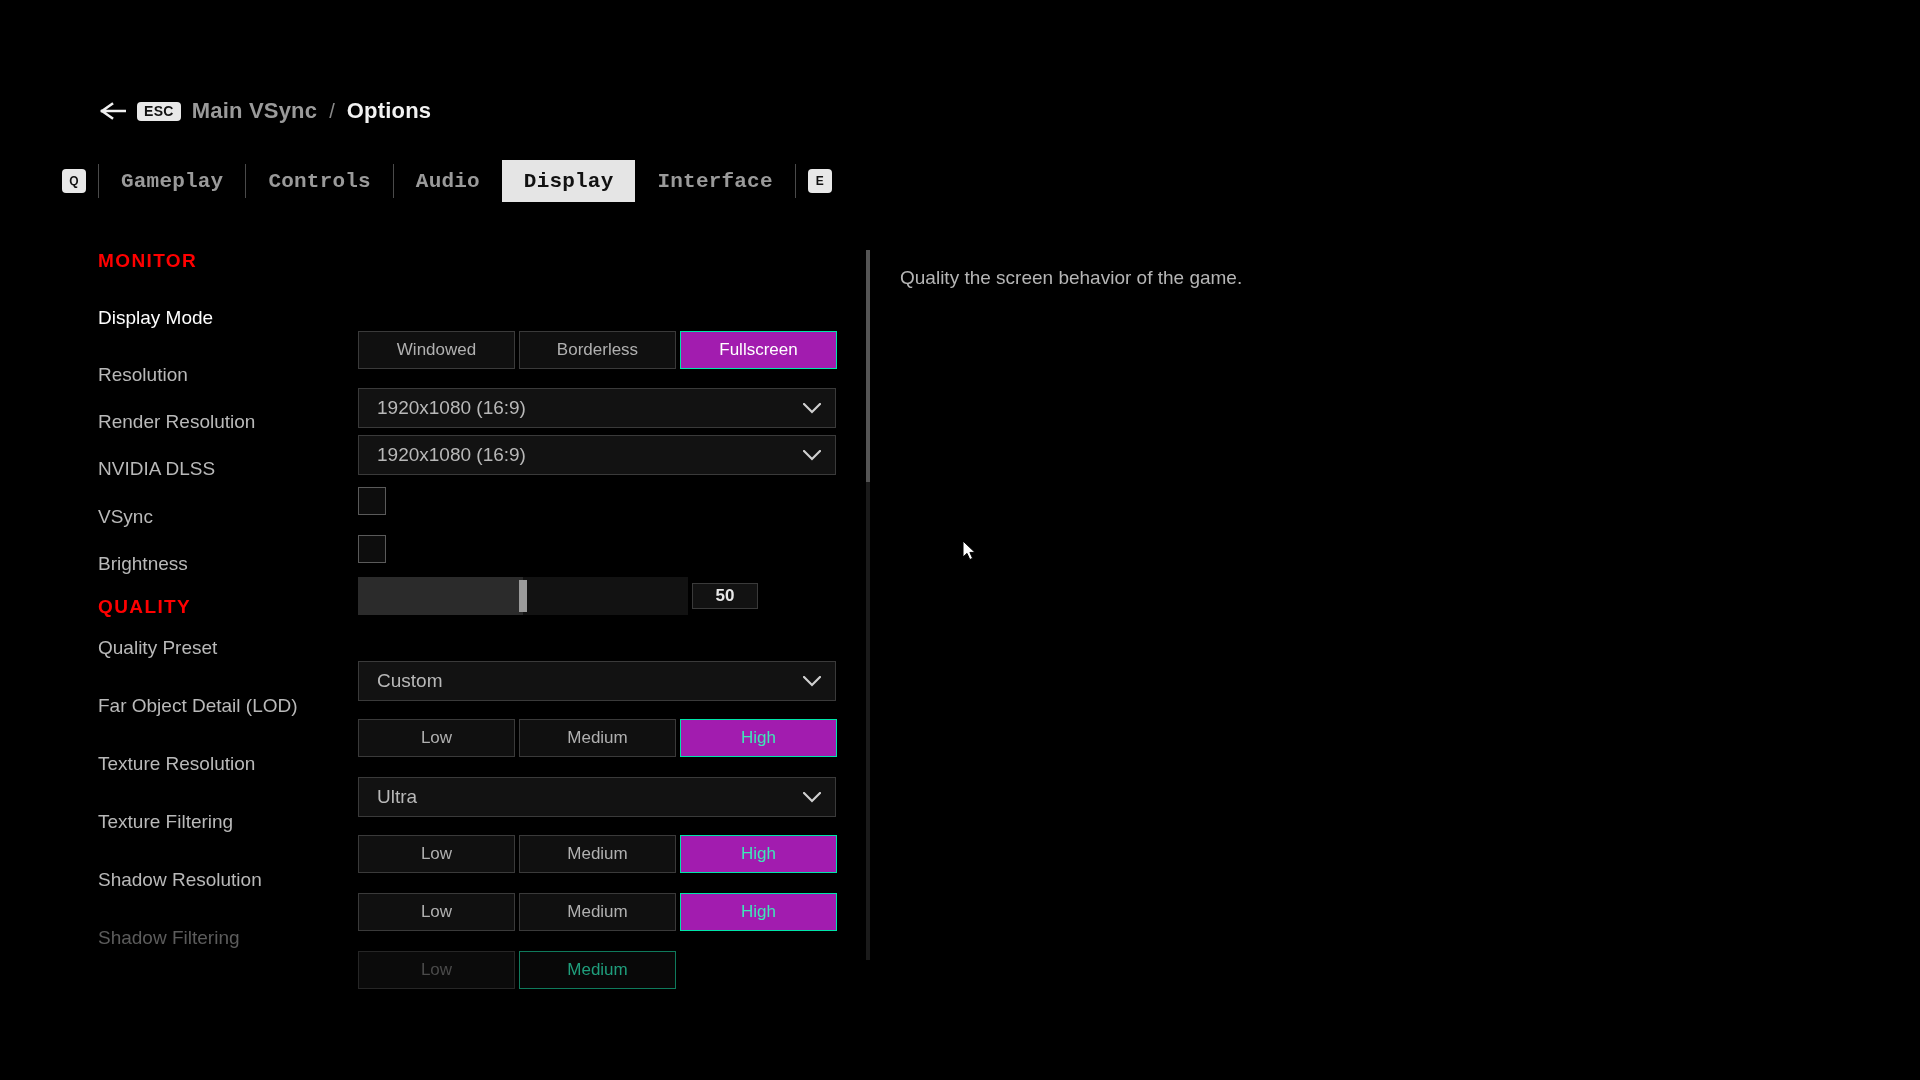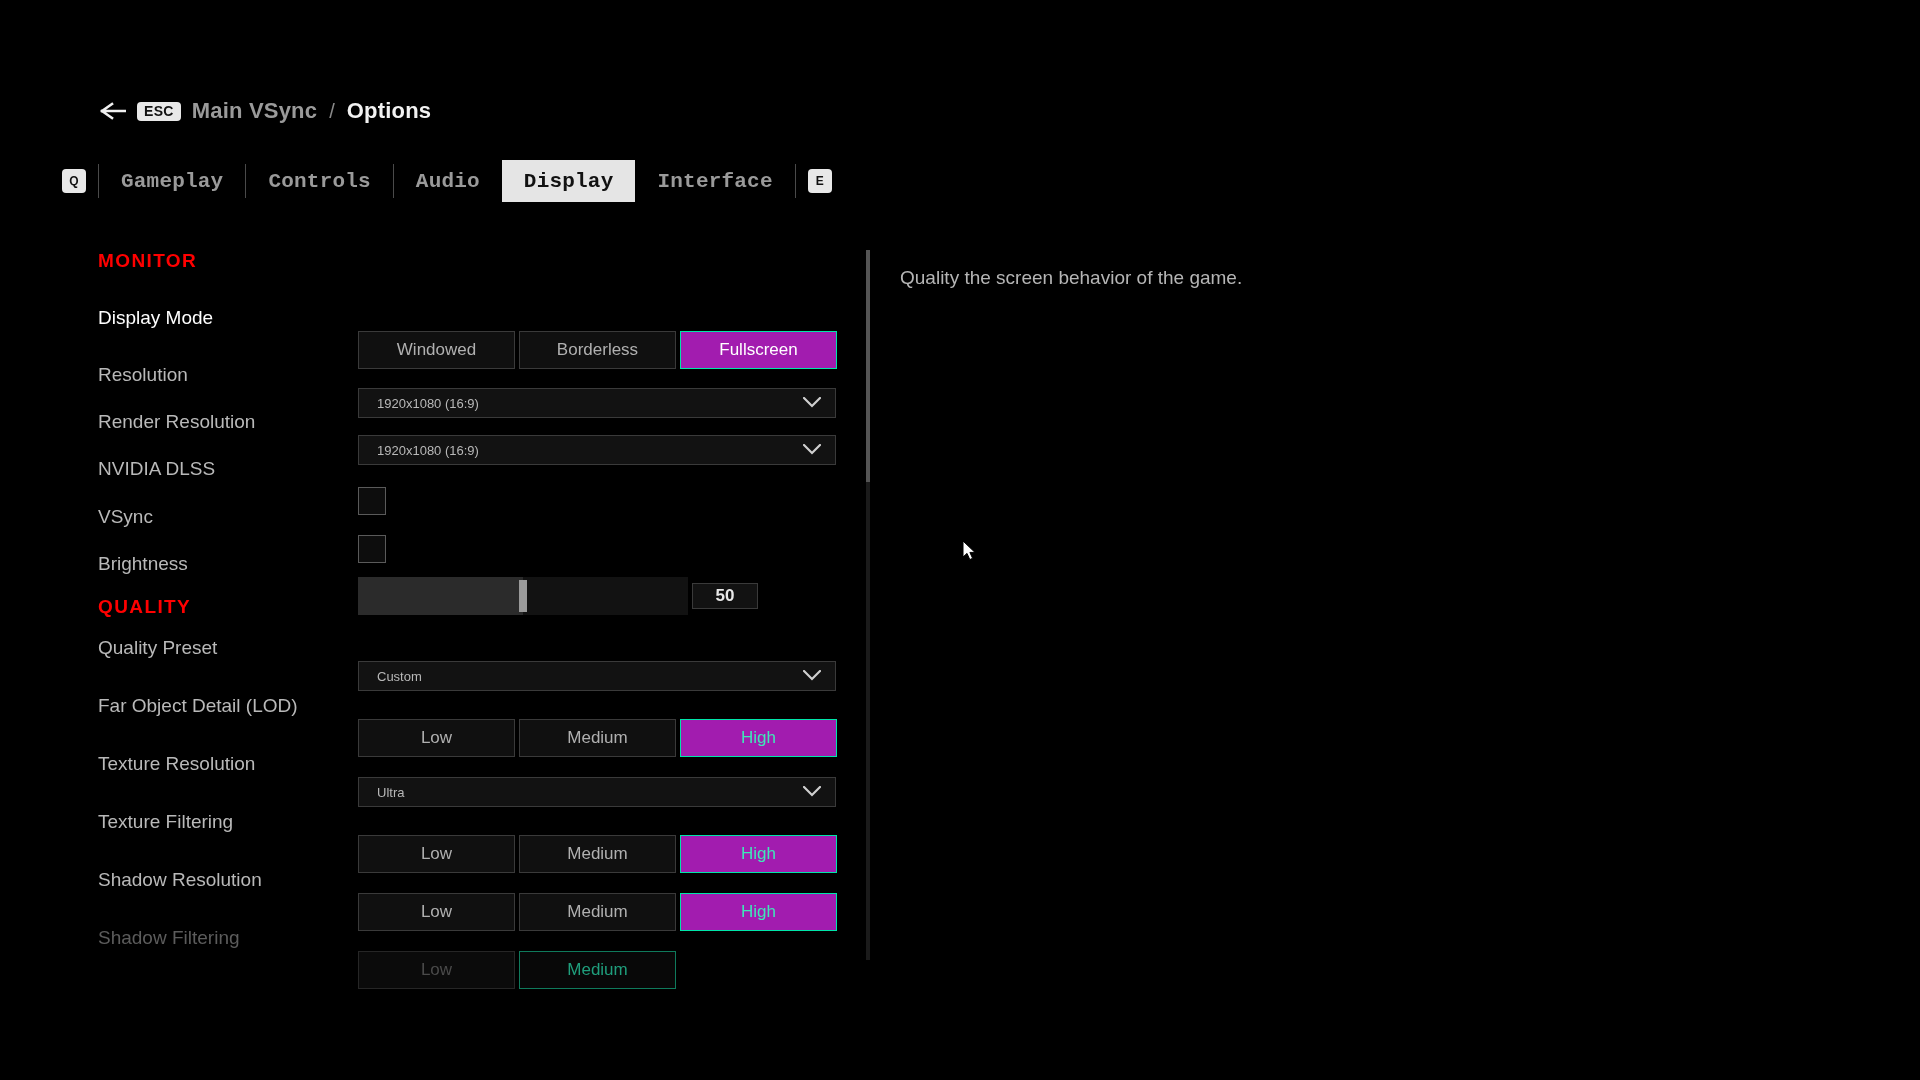--- a/index.html
+++ b/index.html
@@ -106,26 +106,26 @@
   }
   .seg-btn.sel.teal-text { color: #3fe8b8; }
   .row.disabled .seg-btn { color: #4a4a4a; border-color: #262626; background: #0b0b0b; }
   .row.disabled .seg-btn.sel { border-color: #17archived; }
   .row.disabled .seg-btn.sel {
     border-color: #0f7a5c; color: #1f9e7c; background: #080808;
   }
 
   
   .dropdown {
-    width: 478px; height: 30px;
+    width: 478px; height: 40px;
     background: #121212;
     border: 1px solid #3a3a3a;
     display: flex; align-items: center; justify-content: space-between;
     padding: 0 14px 0 18px;
-    color: #b8b8b8; font-size: 13px;
+    color: #b8b8b8; font-size: 19px;
     cursor: pointer;
   }
   .chev { display: block; }
 
   
   .checkbox {
     width: 28px; height: 28px;
     border: 1px solid #5a5a5a;
     background: #0d0d0d;
     margin-top: 5px;

